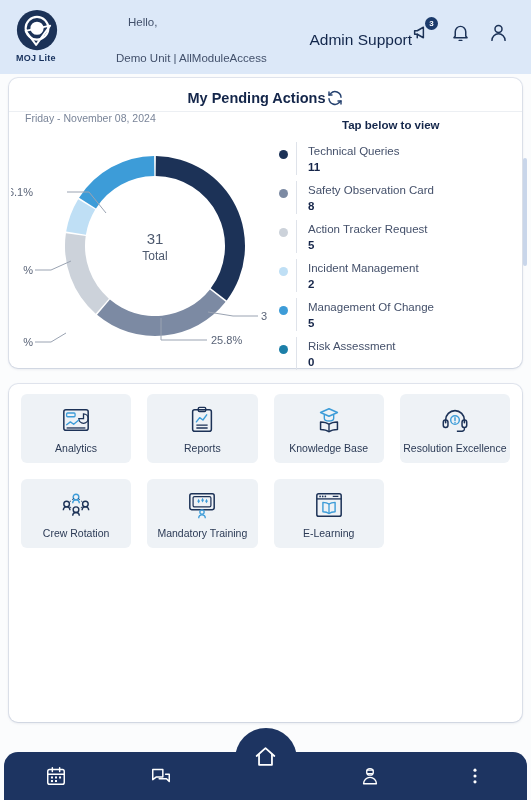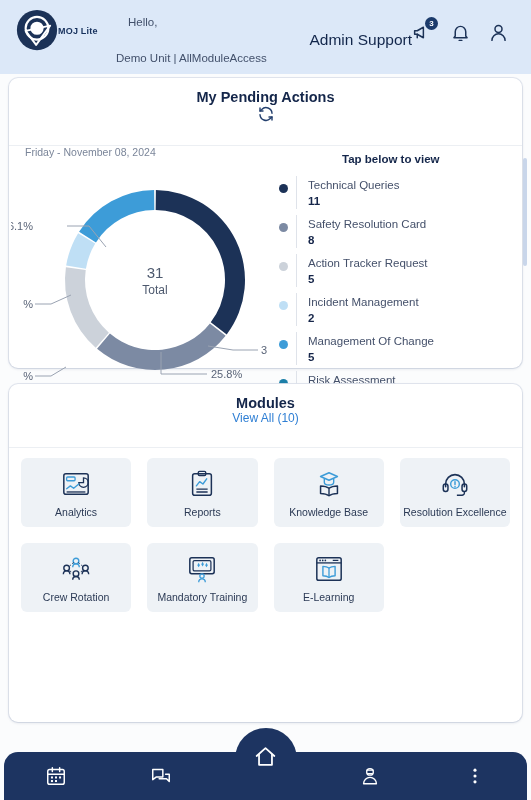--- a/index.html
+++ b/index.html
@@ -13,21 +13,21 @@
 
   
   .header {
     position: absolute; top: 0; left: 0; width: 531px; height: 74px;
     background: #dce8f8;
   }
   .header-inner {
     display: flex; align-items: flex-start; height: 74px; padding: 6px 16px 0 16px;
   }
   .logo-block {
-    width: 86px; display: flex; flex-direction: row; align-items: center;
+    width: 86px; display: flex; flex-direction: column; 
     padding-top: 3px;
   }
   .logo-mark { width: 42px; height: 42px; }
   .logo-text {
     margin-top: 2px; font-size: 9px; font-weight: bold; color: #16305c;
     letter-spacing: .2px;
   }
   .greet-block { flex: 1; padding-top: 9px; padding-left: 14px; }
   .greet-hello { font-size: 11.5px; color: #42506b; line-height: 15px; margin-left: 12px; }
   .greet-name { font-size: 15.5px; font-weight: normal; color: #12264b; line-height: 20px; text-align: right; }
@@ -44,22 +44,22 @@
     padding: 0 3px;
   }
 
   
   .card {
     position: absolute; left: 9px; width: 513px;
     background: #ffffff; border-radius: 9px;
     box-shadow: 0 1px 3px rgba(30,50,90,.14), 0 0 0 1px rgba(225,230,238,.9);
   }
   .card-title-row {
-    display: flex; align-items: center; justify-content: flex-start;
-    padding: 11px 14px 22px 14px; border-bottom: 1px solid #eceff3; flex-direction: column;
+    display: flex; align-items: center; justify-content: center;
+    padding: 11px 14px 4px 14px; border-bottom: 1px solid #eceff3;
   }
   .card-title { font-size: 14.5px; font-weight: bold; color: #14264a; }
   .refresh-icon { width: 18px; height: 18px; cursor: pointer; }
   .view-all { font-size: 12px; color: #2f7fd4; cursor: pointer; }
 
   
   #pending-card { top: 78px; height: 290px; }
   .pending-body { position: relative; height: 246px; }
   .date-line {
     position: absolute; left: 16px; top: 0;
@@ -252,21 +252,21 @@
 
       <div class="legend" id="legend-list">
           <div class="legend-item">
             <span class="legend-dot" style="background:#1c3257"></span>
             <span class="legend-divider"></span>
             <span class="legend-text"><span class="legend-label">Technical Queries</span><div class="legend-value">11</div></span>
           </div>
           <div class="legend-item">
             <span class="legend-dot" style="background:#7c8aa3"></span>
             <span class="legend-divider"></span>
-            <span class="legend-text"><span class="legend-label">Safety Resolution Card</span><div class="legend-value">8</div></span>
+            <span class="legend-text"><span class="legend-label">Safety Observation Card</span><div class="legend-value">8</div></span>
           </div>
           <div class="legend-item">
             <span class="legend-dot" style="background:#ccd2da"></span>
             <span class="legend-divider"></span>
             <span class="legend-text"><span class="legend-label">Action Tracker Request</span><div class="legend-value">5</div></span>
           </div>
           <div class="legend-item">
             <span class="legend-dot" style="background:#bfdff5"></span>
             <span class="legend-divider"></span>
             <span class="legend-text"><span class="legend-label">Incident Management</span><div class="legend-value">2</div></span>
@@ -279,24 +279,20 @@
           <div class="legend-item">
             <span class="legend-dot" style="background:#1c7fa8"></span>
             <span class="legend-divider"></span>
             <span class="legend-text"><span class="legend-label">Risk Assessment</span><div class="legend-value">0</div></span>
           </div>
         </div>
     </div>
   </div>
 
   <div class="card" id="modules-card">
-    <div class="card-title-row">
-      <div class="card-title">Modules</div>
-      <div class="view-all">View All (10)</div>
-    </div>
     <div class="modules-grid" id="modules-grid">
         <div class="module-tile">
           <span class="module-icon">
             <svg viewBox="0 0 32 32" width="30" height="30">
               <rect x="3" y="5" width="26" height="22" rx="2.2" fill="none" stroke="#1c3257" stroke-width="1.6"></rect>
               <rect x="6" y="8.5" width="9" height="4" rx="1" fill="none" stroke="#3d9cd8" stroke-width="1.4"></rect>
               <path d="M24 9.5a5 5 0 1 1-5 5h5z" fill="none" stroke="#1c3257" stroke-width="1.4"></path>
               <path d="M6 21l4-3 3.5 2.5L19 16" fill="none" stroke="#3d9cd8" stroke-width="1.5" stroke-linecap="round" stroke-linejoin="round"></path>
               <path d="M6 24.5h20" stroke="#1c3257" stroke-width="1.4"></path>
             </svg>

